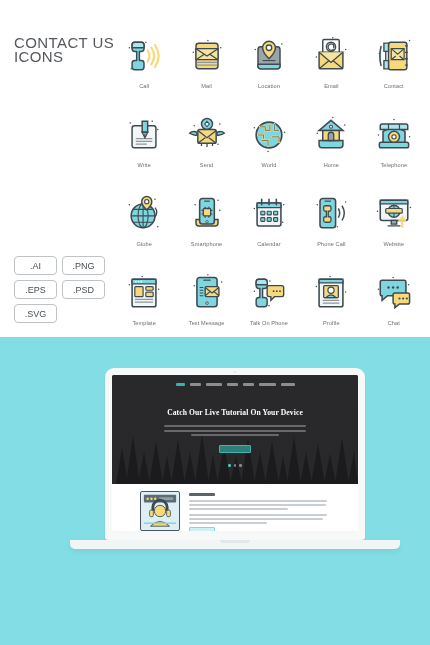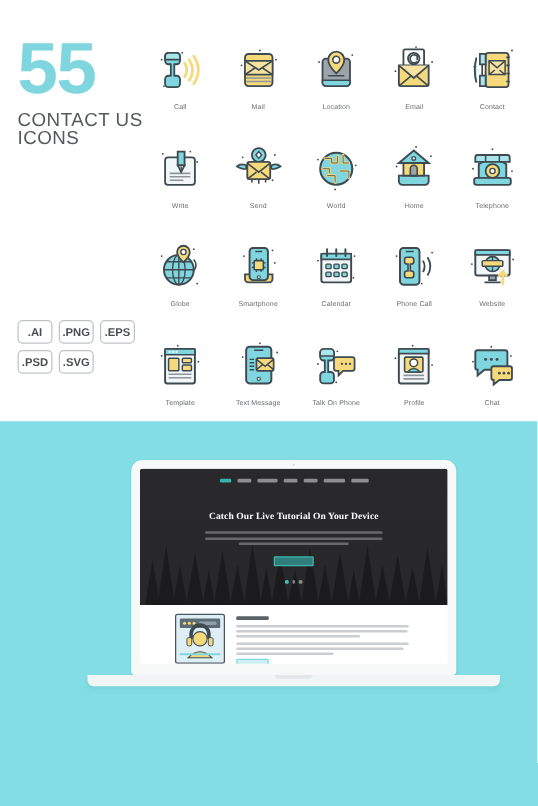--- a/index.html
+++ b/index.html
@@ -26,23 +26,23 @@
     margin-top: 8px; font-size: 15px; line-height: 14px;
     letter-spacing: 0.4px; color: #55585C; font-weight: 400;
   }
 
   
   .formats {
     position: absolute; left: 14px; top: 256px;
     width: 96px; display: flex; flex-wrap: wrap; gap: 5px;
   }
   .fmt {
-    width: 28px; height: 19px; border: 1px solid #BFC3C6; border-radius: 4px;
+    width: 43px; height: 19px; border: 1px solid #BFC3C6; border-radius: 4px;
     display: flex; align-items: center; justify-content: center;
-    font-size: 9px; color: #4A4D50; background: #fff; font-weight: bold;
+    font-size: 9px; color: #4A4D50; background: #fff;
   }
 
   
   .grid {
     position: absolute; left: 113px; top: 30px;
     width: 312px;
     display: grid;
     grid-template-columns: repeat(5, 1fr);
     grid-auto-rows: 77px;
     row-gap: 2px;
@@ -107,21 +107,20 @@
   .notch { position: absolute; left: 50%; top: 0; transform: translateX(-50%); width: 30px; height: 3px; background: #E2E7E9; border-radius: 0 0 3px 3px; }
 </style>
 </head>
 <body>
 
 <div class="page">
 
   <div class="top-panel">
 
     <div class="title-block">
-      <div class="big-number">55</div>
       <div class="subtitle">
         <span>CONTACT US</span><br>
         <span>ICONS</span>
       </div>
     </div>
 
     <div class="formats">
       <div class="fmt">.AI</div>
       <div class="fmt">.PNG</div>
       <div class="fmt">.EPS</div>

